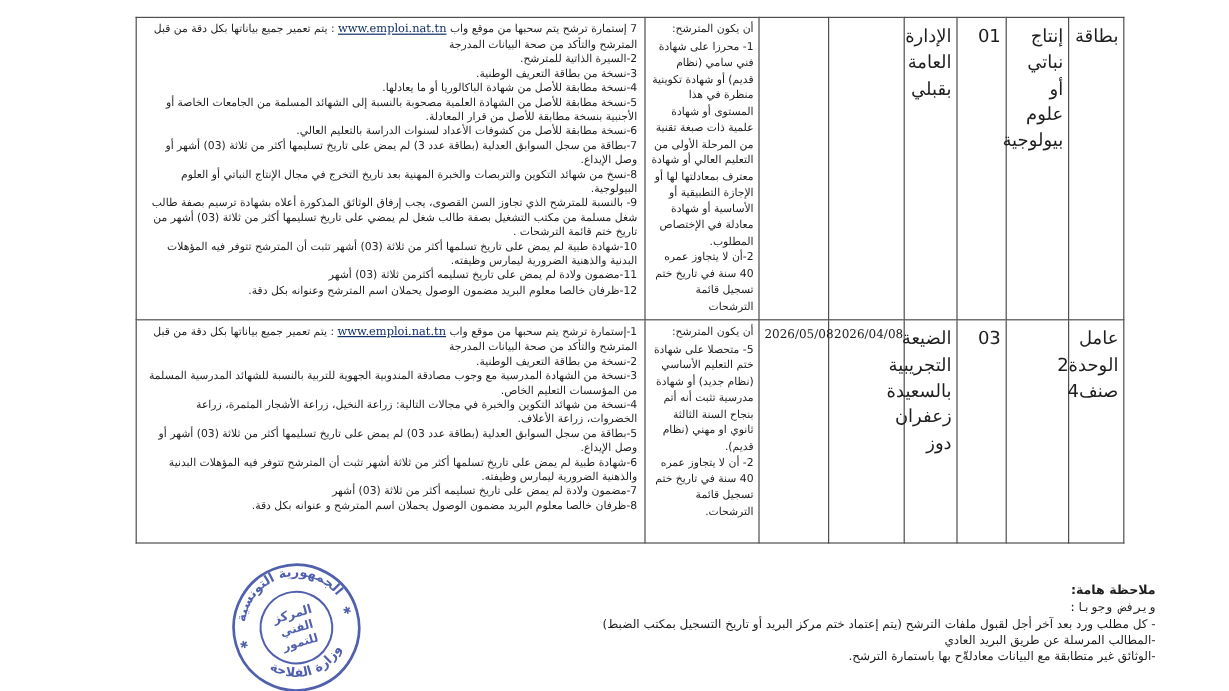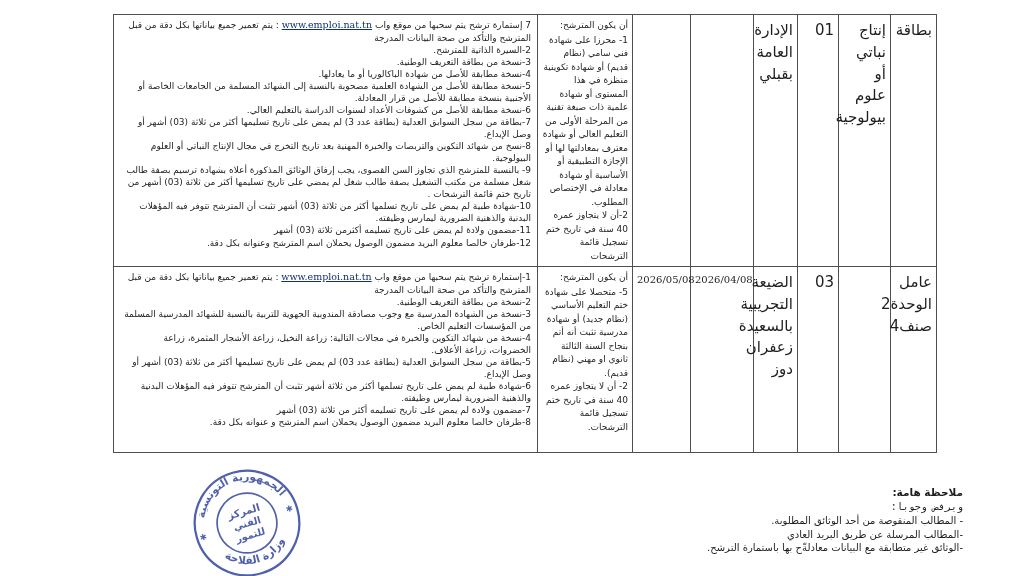--- a/index.html
+++ b/index.html
@@ -140,21 +140,21 @@
         <div class="doc-item">7-مضمون ولادة لم يمض على تاريخ تسليمه أكثر من ثلاثة (03) أشهر</div>
         <div class="doc-item">8-ظرفان خالصا معلوم البريد مضمون الوصول يحملان اسم المترشح و عنوانه بكل دقة.</div>
       </td>
     </tr>
   </tbody>
 </table>
 
 <div class="notes">
   <div class="notes-title">ملاحظة هامة:</div>
   <div class="notes-sub">ويرفض وجوبا:</div>
-  <div class="note-line">- المطالب المنقوصة من أحد الوثائق المطلوبة.</div>
+  <div class="note-line">- كل مطلب ورد بعد آخر أجل لقبول ملفات الترشح (يتم إعتماد ختم مركز البريد أو تاريخ التسجيل بمكتب الضبط)</div>
   <div class="note-line">-المطالب المرسلة عن طريق البريد العادي</div>
   <div class="note-line">-الوثائق غير متطابقة مع البيانات معادلةّح بها باستمارة الترشح.</div>
 </div>
 
 <div class="stamp-wrap">
   <svg viewBox="0 0 120 120" xmlns="http://www.w3.org/2000/svg">
     <defs>
       <path id="arc-top" d="M 14,60 A 46,46 0 1 1 106,60" fill="none"></path>
       <path id="arc-bottom" d="M 16,60 A 44,44 0 0 0 104,60" fill="none"></path>
     </defs>

